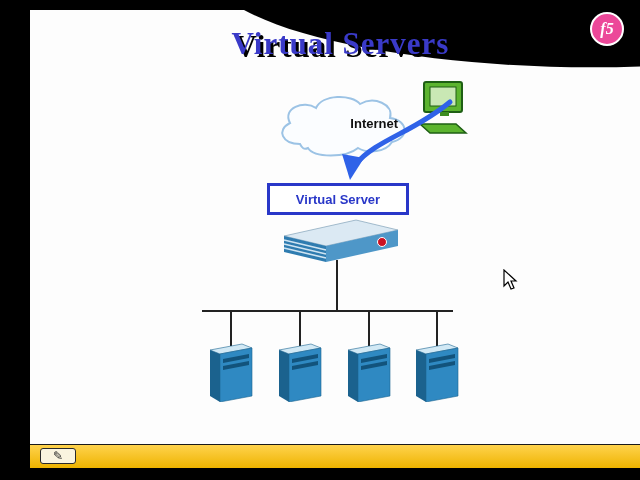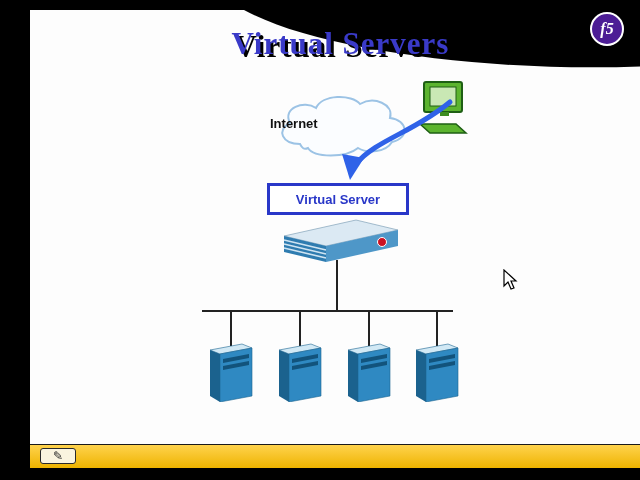--- a/index.html
+++ b/index.html
@@ -10,27 +10,27 @@
   
   .swoosh{position:absolute;left:0;top:0;width:621px;height:80px;z-index:2;}
 
   
   .title{position:absolute;left:0;top:16px;width:100%;text-align:center;
          font-family:"Liberation Serif",serif;font-weight:bold;font-size:31px;
          color:#3a3ac8;text-shadow:3px 3px 0 #000;letter-spacing:1px;z-index:3;}
 
   
   .logo{position:absolute;left:560px;top:2px;width:30px;height:30px;border-radius:50%;
-        background:#4c1d95;border:2px solid #fff;color:#fff;display:flex;align-items:center;
+        background:#ec4899;border:2px solid #fff;color:#fff;display:flex;align-items:center;
         justify-content:center;font-weight:bold;font-style:italic;font-size:16px;
         font-family:"Liberation Serif",serif;z-index:4;}
 
   
   .cloud{position:absolute;left:240px;top:82px;width:145px;height:70px;z-index:1;}
-  .cloud-label{position:absolute;left:240px;top:106px;width:128px;text-align:left;
+  .cloud-label{position:absolute;left:240px;top:106px;width:128px;text-align:right;
                font-weight:bold;font-size:13px;color:#101010;z-index:2;}
   .computer{position:absolute;left:386px;top:70px;width:52px;height:58px;z-index:3;}
   .arrow{position:absolute;left:300px;top:78px;width:140px;height:110px;z-index:4;}
 
   .vsbox{position:absolute;left:237px;top:173px;width:136px;height:26px;background:#fff;
          border:3px solid #2937c8;display:flex;align-items:center;justify-content:center;
          font-weight:bold;font-size:13px;color:#2937c8;z-index:5;}
 
   .appliance{position:absolute;left:248px;top:202px;width:125px;height:55px;z-index:4;}
 

